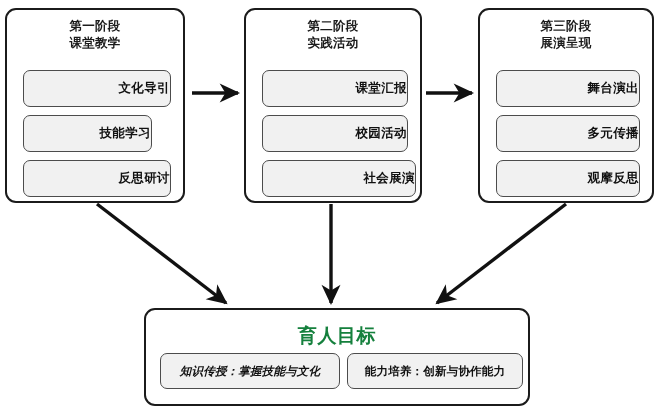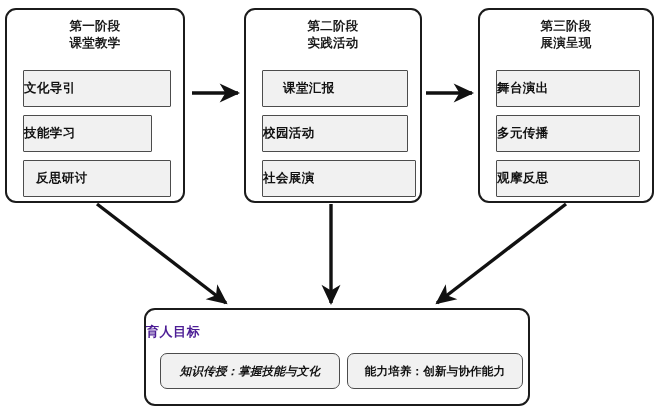--- a/index.html
+++ b/index.html
@@ -43,47 +43,47 @@
     font-size: 12.5px;
     font-weight: 700;
   }
 
   
   .item {
     position: absolute;
     box-sizing: border-box;
     background: #f1f1f1;
     border: 1.6px solid #4c4c4c;
-    border-radius: 1px;
+    border-radius: 7px;
     display: flex;
     align-items: center;
-    justify-content: flex-start;
+    justify-content: flex-end;
     color: #111111;
     font-weight: 700;
     font-size: 12.5px;
     letter-spacing: 0.4px;
   }
 
   
   .goal-box {
     position: absolute;
     box-sizing: border-box;
     background: #ffffff;
     border: 2.2px solid #1b1b1b;
     border-radius: 11px;
   }
   .goal-title {
     position: absolute;
     left: 0;
     right: 0;
     top: 13px;
-    text-align: left;
-    color: #4c1d95;
+    text-align: center;
+    color: #15803d;
     font-weight: 700;
-    font-size: 13px;
+    font-size: 19px;
     letter-spacing: 0.6px;
   }
   .goal-item {
     position: absolute;
     box-sizing: border-box;
     background: #f1f1f1;
     border: 1.6px solid #4c4c4c;
     border-radius: 7px;
     display: flex;
     align-items: center;

